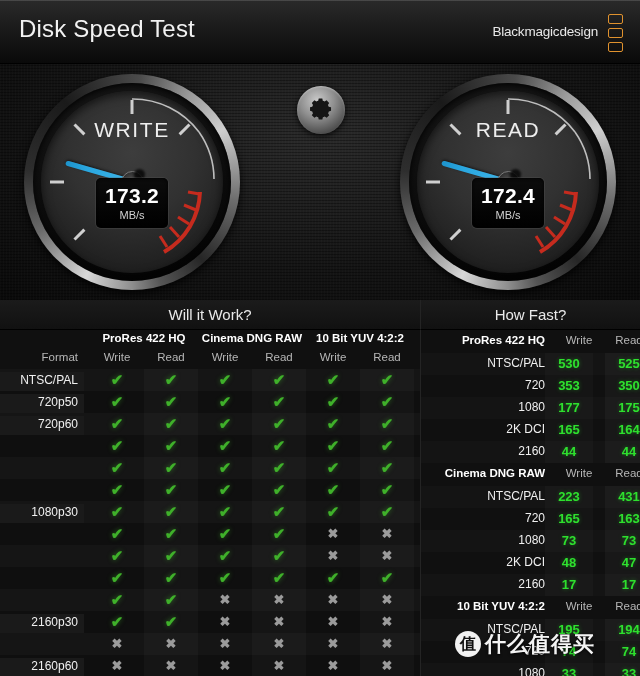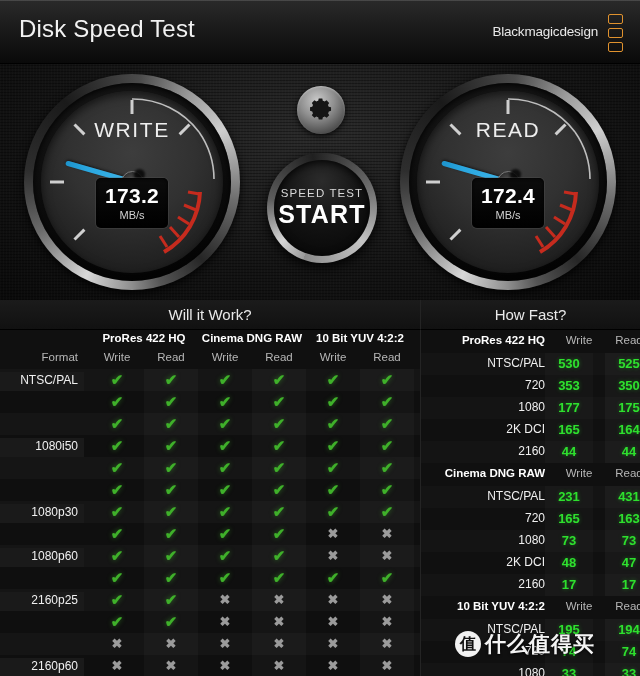--- a/index.html
+++ b/index.html
@@ -310,26 +310,20 @@
         <div class="unit">MB/s</div>
       </div>
     </div>
 
     <div class="gear-btn">
       <svg width="26" height="26" viewBox="0 0 24 24">
         <path fill="#151515" d="M12 8.3a3.7 3.7 0 100 7.4 3.7 3.7 0 000-7.4zm9-1.1l-2.1-.5a7.4 7.4 0 00-.7-1.7l1.1-1.9-2.4-2.4-1.9 1.1a7.4 7.4 0 00-1.7-.7L12.9-1h-3.4l-.5 2.1a7.4 7.4 0 00-1.7.7L5.4.7 3 3.1l1.1 1.9a7.4 7.4 0 00-.7 1.7L1.3 7.2v3.4l2.1.5c.17.6.4 1.17.7 1.7L3 14.7l2.4 2.4 1.9-1.1c.53.3 1.1.53 1.7.7l.5 2.1h3.4l.5-2.1c.6-.17 1.17-.4 1.7-.7l1.9 1.1 2.4-2.4-1.1-1.9c.3-.53.53-1.1.7-1.7l2.1-.5V7.2z" transform="translate(0.6,2.4) scale(0.98)"></path>
       </svg>
     </div>
 
-    <div class="start-btn">
-      <div class="start-inner">
-        <div class="start-small">SPEED TEST</div>
-        <div class="start-big">START</div>
-      </div>
-    </div>
   </div>
 
   <div class="sections">
     <div class="sec-head left">Will it Work?</div>
     <div class="sec-head right">How Fast?</div>
 
     <div class="left-table" id="left-table">
         <div class="lt-grouphdr">
           <span style="left: 90px; width: 108px;">ProRes 422 HQ</span>
           <span style="left: 198px; width: 108px;">Cinema DNG RAW</span>
@@ -350,43 +344,44 @@
           <div class="cellband" style="left: 144px; width: 54px;"></div>
           <div class="mark ok" style="left: 144px;">✔</div>
           <div class="mark ok" style="left: 198px;">✔</div>
           <div class="cellband" style="left: 252px; width: 54px;"></div>
           <div class="mark ok" style="left: 252px;">✔</div>
           <div class="mark ok" style="left: 306px;">✔</div>
           <div class="cellband" style="left: 360px; width: 54px;"></div>
           <div class="mark ok" style="left: 360px;">✔</div>
         </div>
         <div class="lt-row">
-          <div class="mark ok" style="left: 90px;">✔</div>
-          <div class="cellband" style="left: 144px; width: 54px;"></div>
-          <div class="mark ok" style="left: 144px;">✔</div>
-          <div class="mark ok" style="left: 198px;">✔</div>
-          <div class="cellband" style="left: 252px; width: 54px;"></div>
-          <div class="mark ok" style="left: 252px;">✔</div>
-          <div class="mark ok" style="left: 306px;">✔</div>
-          <div class="cellband" style="left: 360px; width: 54px;"></div>
-          <div class="mark ok" style="left: 360px;">✔</div>
-        </div>
-        <div class="lt-row">
-          <div class="mark ok" style="left: 90px;">✔</div>
-          <div class="cellband" style="left: 144px; width: 54px;"></div>
-          <div class="mark ok" style="left: 144px;">✔</div>
-          <div class="mark ok" style="left: 198px;">✔</div>
-          <div class="cellband" style="left: 252px; width: 54px;"></div>
-          <div class="mark ok" style="left: 252px;">✔</div>
-          <div class="mark ok" style="left: 306px;">✔</div>
-          <div class="cellband" style="left: 360px; width: 54px;"></div>
-          <div class="mark ok" style="left: 360px;">✔</div>
-        </div>
-        <div class="lt-row">
-          <div class="fmtname">1080i50</div>
+          <div class="fmtname">720p50</div>
+          <div class="mark ok" style="left: 90px;">✔</div>
+          <div class="cellband" style="left: 144px; width: 54px;"></div>
+          <div class="mark ok" style="left: 144px;">✔</div>
+          <div class="mark ok" style="left: 198px;">✔</div>
+          <div class="cellband" style="left: 252px; width: 54px;"></div>
+          <div class="mark ok" style="left: 252px;">✔</div>
+          <div class="mark ok" style="left: 306px;">✔</div>
+          <div class="cellband" style="left: 360px; width: 54px;"></div>
+          <div class="mark ok" style="left: 360px;">✔</div>
+        </div>
+        <div class="lt-row">
+          <div class="fmtname">720p60</div>
+          <div class="mark ok" style="left: 90px;">✔</div>
+          <div class="cellband" style="left: 144px; width: 54px;"></div>
+          <div class="mark ok" style="left: 144px;">✔</div>
+          <div class="mark ok" style="left: 198px;">✔</div>
+          <div class="cellband" style="left: 252px; width: 54px;"></div>
+          <div class="mark ok" style="left: 252px;">✔</div>
+          <div class="mark ok" style="left: 306px;">✔</div>
+          <div class="cellband" style="left: 360px; width: 54px;"></div>
+          <div class="mark ok" style="left: 360px;">✔</div>
+        </div>
+        <div class="lt-row">
           <div class="mark ok" style="left: 90px;">✔</div>
           <div class="cellband" style="left: 144px; width: 54px;"></div>
           <div class="mark ok" style="left: 144px;">✔</div>
           <div class="mark ok" style="left: 198px;">✔</div>
           <div class="cellband" style="left: 252px; width: 54px;"></div>
           <div class="mark ok" style="left: 252px;">✔</div>
           <div class="mark ok" style="left: 306px;">✔</div>
           <div class="cellband" style="left: 360px; width: 54px;"></div>
           <div class="mark ok" style="left: 360px;">✔</div>
         </div>
@@ -429,21 +424,20 @@
           <div class="cellband" style="left: 144px; width: 54px;"></div>
           <div class="mark ok" style="left: 144px;">✔</div>
           <div class="mark ok" style="left: 198px;">✔</div>
           <div class="cellband" style="left: 252px; width: 54px;"></div>
           <div class="mark ok" style="left: 252px;">✔</div>
           <div class="mark no" style="left: 306px;">✖</div>
           <div class="cellband" style="left: 360px; width: 54px;"></div>
           <div class="mark no" style="left: 360px;">✖</div>
         </div>
         <div class="lt-row">
-          <div class="fmtname">1080p60</div>
           <div class="mark ok" style="left: 90px;">✔</div>
           <div class="cellband" style="left: 144px; width: 54px;"></div>
           <div class="mark ok" style="left: 144px;">✔</div>
           <div class="mark ok" style="left: 198px;">✔</div>
           <div class="cellband" style="left: 252px; width: 54px;"></div>
           <div class="mark ok" style="left: 252px;">✔</div>
           <div class="mark no" style="left: 306px;">✖</div>
           <div class="cellband" style="left: 360px; width: 54px;"></div>
           <div class="mark no" style="left: 360px;">✖</div>
         </div>
@@ -452,32 +446,32 @@
           <div class="cellband" style="left: 144px; width: 54px;"></div>
           <div class="mark ok" style="left: 144px;">✔</div>
           <div class="mark ok" style="left: 198px;">✔</div>
           <div class="cellband" style="left: 252px; width: 54px;"></div>
           <div class="mark ok" style="left: 252px;">✔</div>
           <div class="mark ok" style="left: 306px;">✔</div>
           <div class="cellband" style="left: 360px; width: 54px;"></div>
           <div class="mark ok" style="left: 360px;">✔</div>
         </div>
         <div class="lt-row">
-          <div class="fmtname">2160p25</div>
           <div class="mark ok" style="left: 90px;">✔</div>
           <div class="cellband" style="left: 144px; width: 54px;"></div>
           <div class="mark ok" style="left: 144px;">✔</div>
           <div class="mark no" style="left: 198px;">✖</div>
           <div class="cellband" style="left: 252px; width: 54px;"></div>
           <div class="mark no" style="left: 252px;">✖</div>
           <div class="mark no" style="left: 306px;">✖</div>
           <div class="cellband" style="left: 360px; width: 54px;"></div>
           <div class="mark no" style="left: 360px;">✖</div>
         </div>
         <div class="lt-row">
+          <div class="fmtname">2160p30</div>
           <div class="mark ok" style="left: 90px;">✔</div>
           <div class="cellband" style="left: 144px; width: 54px;"></div>
           <div class="mark ok" style="left: 144px;">✔</div>
           <div class="mark no" style="left: 198px;">✖</div>
           <div class="cellband" style="left: 252px; width: 54px;"></div>
           <div class="mark no" style="left: 252px;">✖</div>
           <div class="mark no" style="left: 306px;">✖</div>
           <div class="cellband" style="left: 360px; width: 54px;"></div>
           <div class="mark no" style="left: 360px;">✖</div>
         </div>
@@ -539,21 +533,21 @@
           </div>
         </div>
         <div class="rt-group">
           <div class="rt-hdr">
             <div class="gname">Cinema DNG RAW</div>
             <div class="wlbl">Write</div>
             <div class="rlbl">Read</div>
           </div>
           <div class="rt-row">
             <div class="rname">NTSC/PAL</div>
-            <div class="val w">231</div>
+            <div class="val w">223</div>
             <div class="val r">431</div>
           </div>
           <div class="rt-row">
             <div class="rname">720</div>
             <div class="val w">165</div>
             <div class="val r">163</div>
           </div>
           <div class="rt-row">
             <div class="rname">1080</div>
             <div class="val w">73</div>

